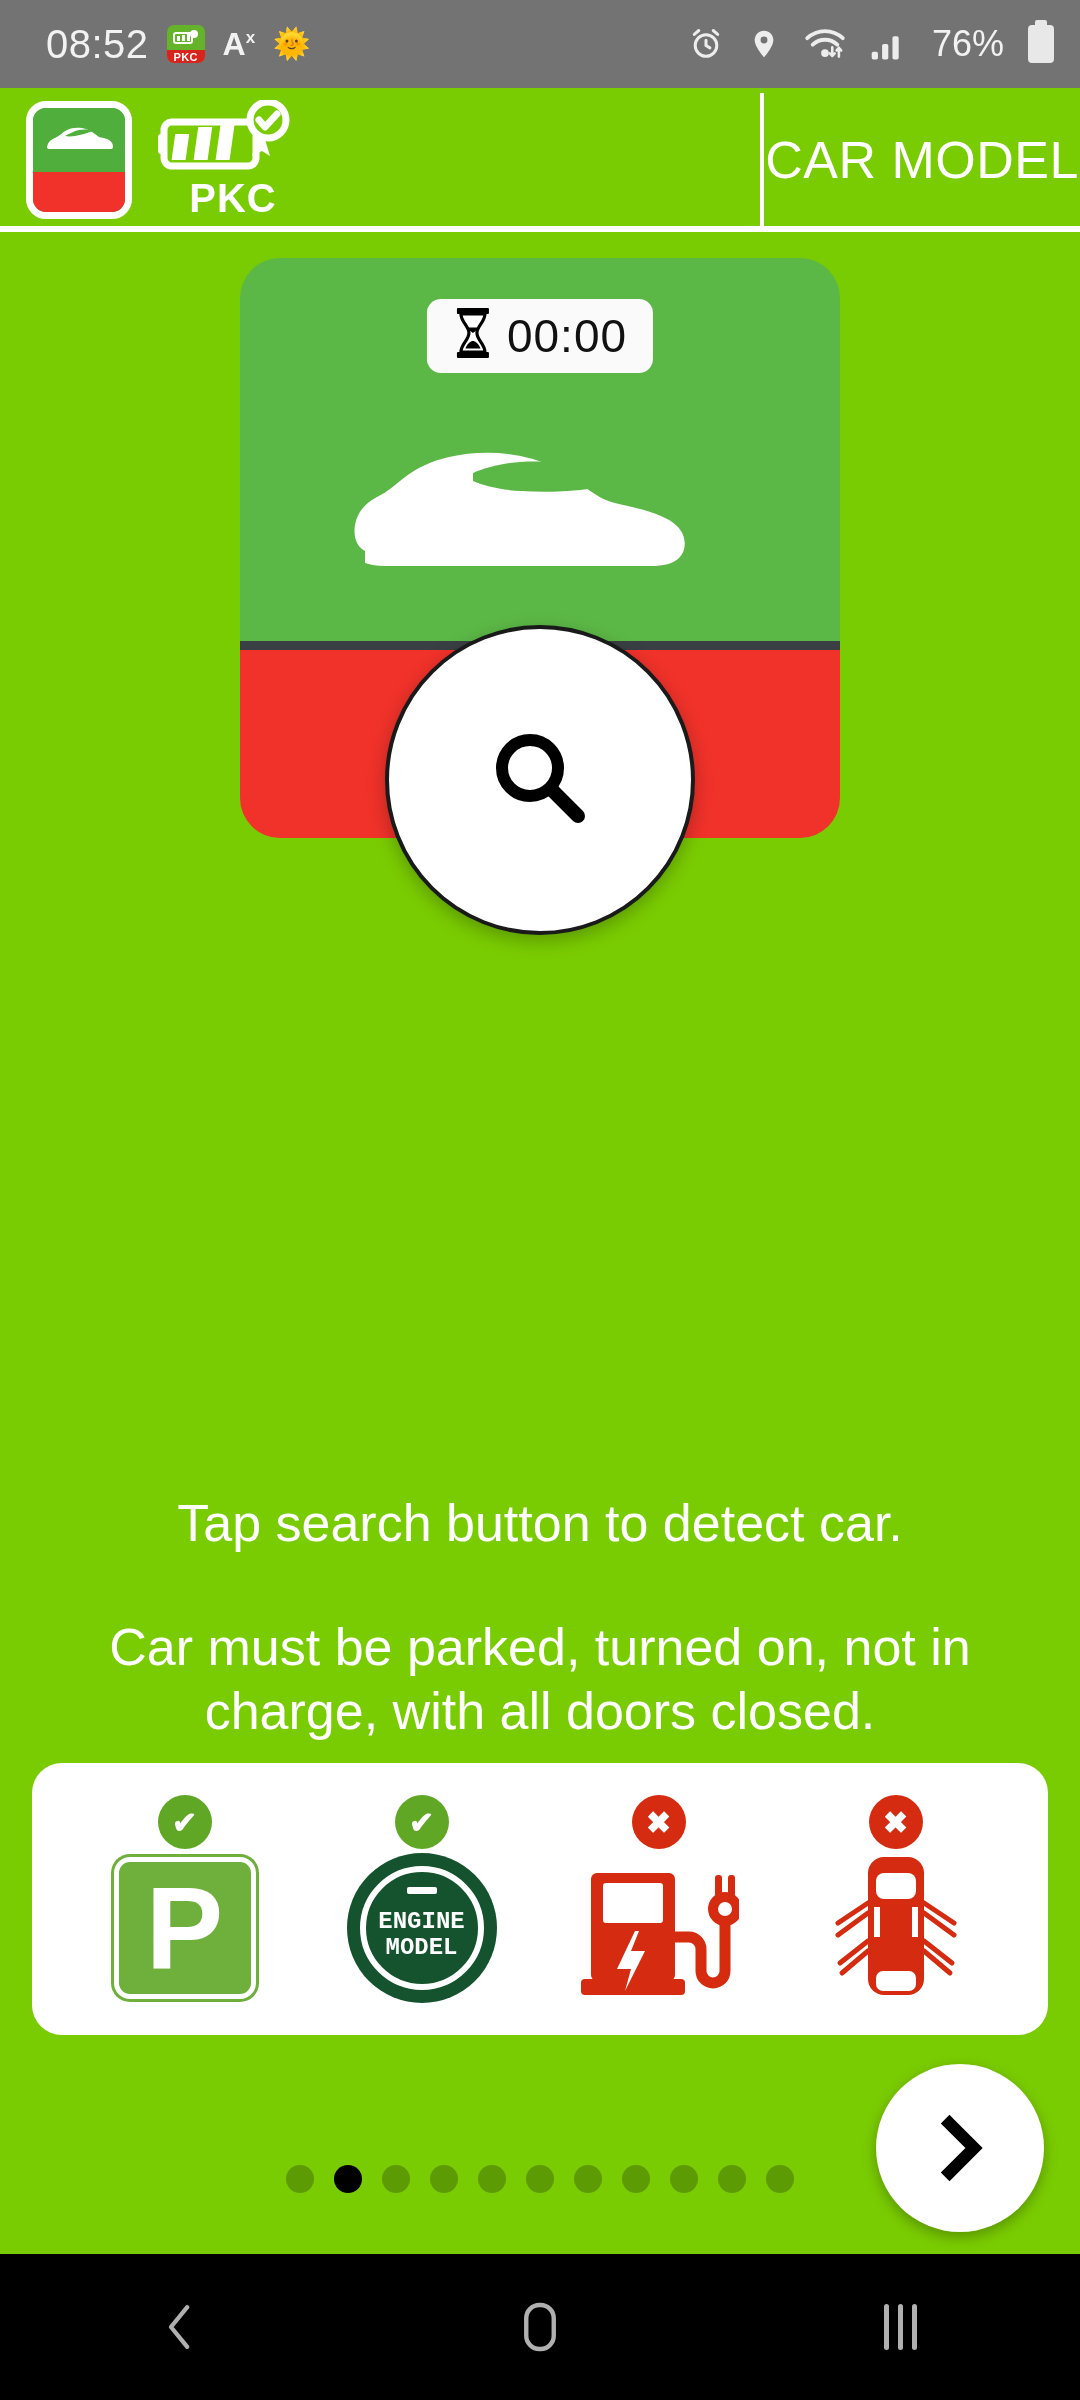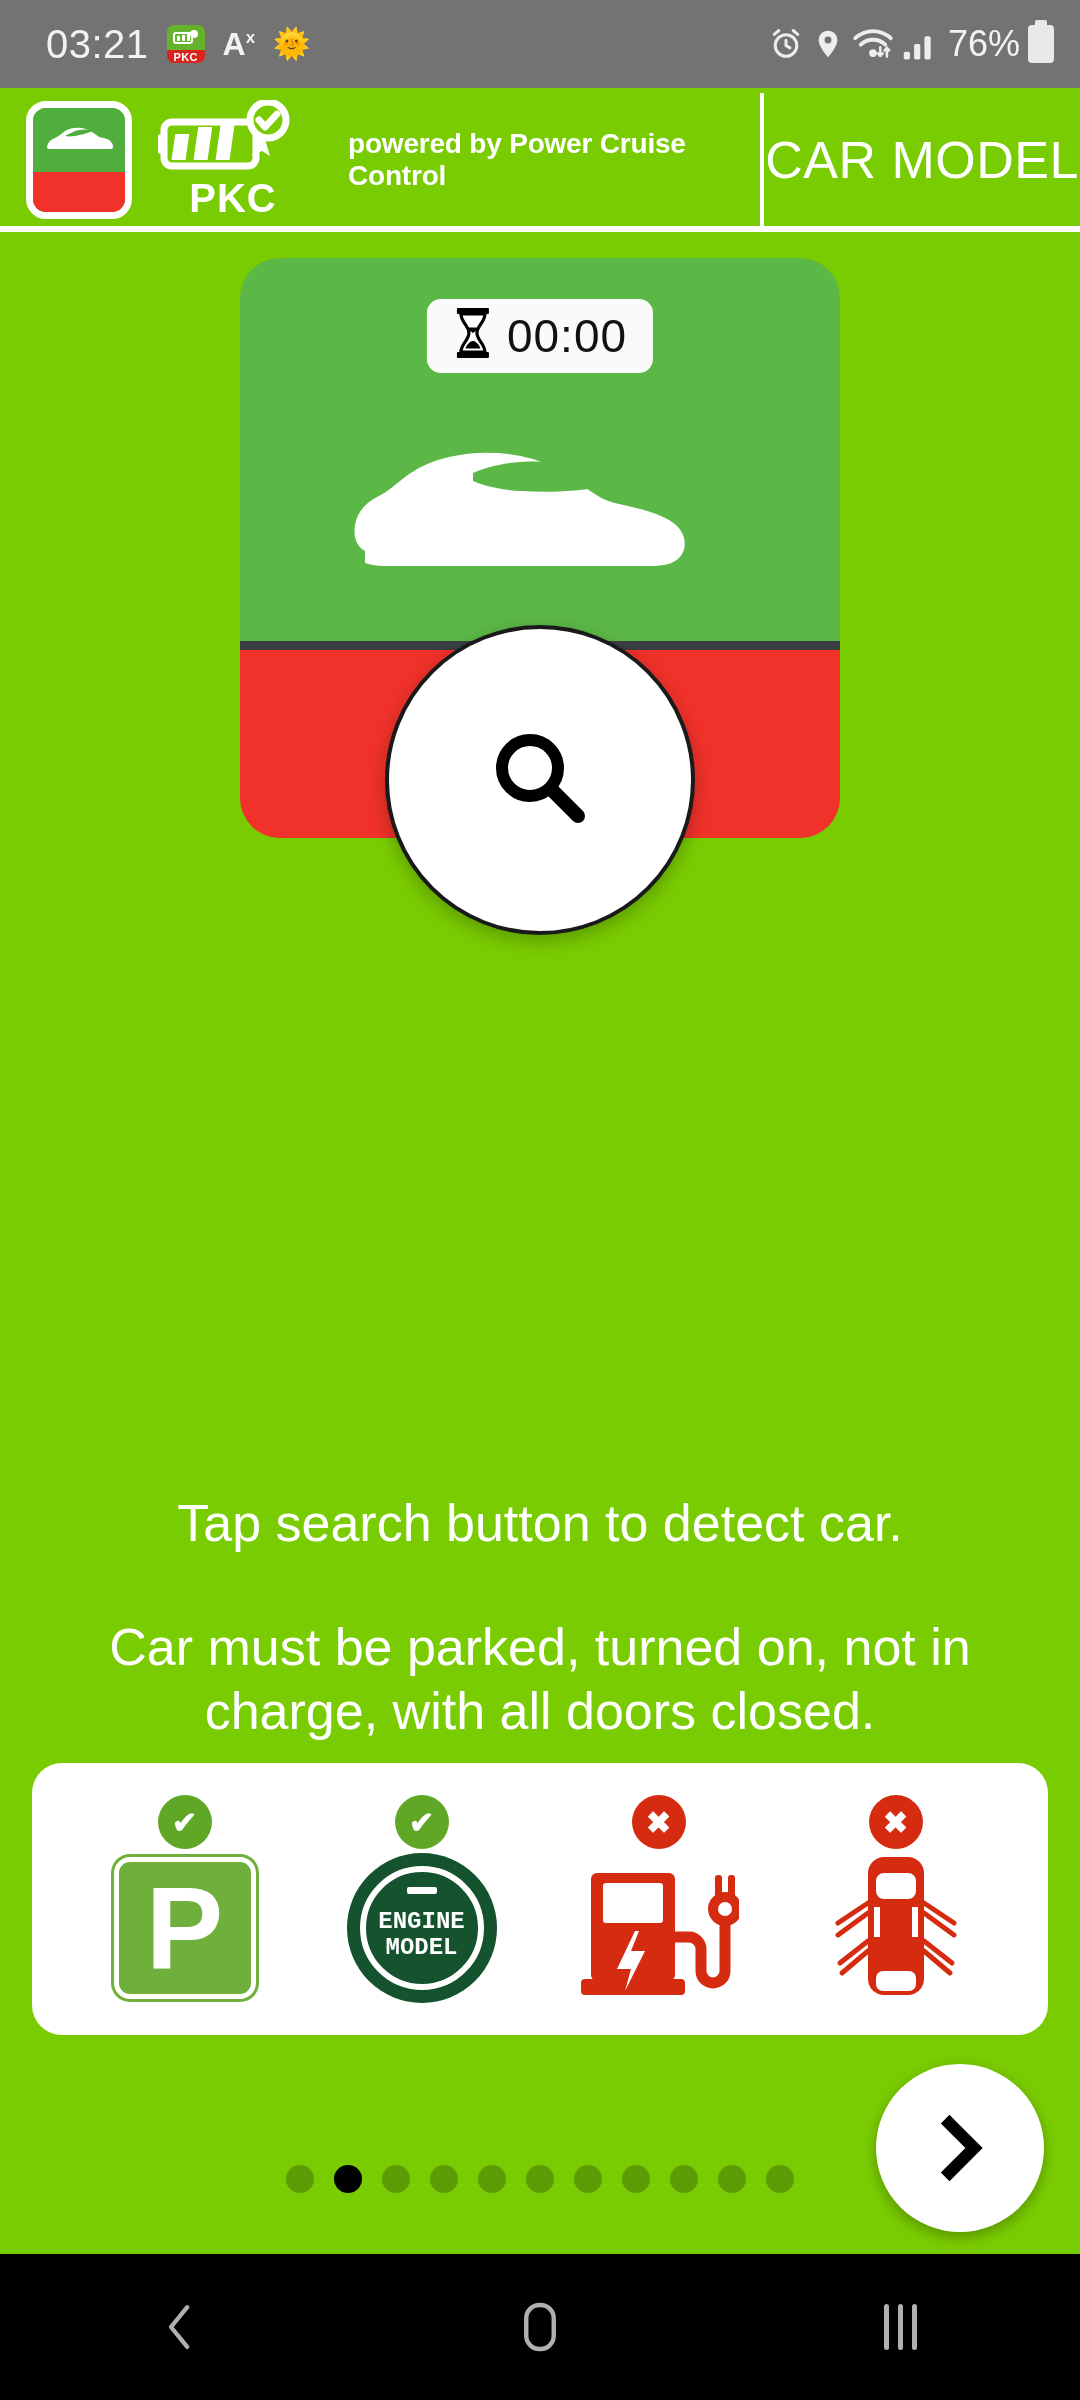--- a/index.html
+++ b/index.html
@@ -12,21 +12,21 @@
   }
 
   
   .statusbar {
     position:absolute; top:0; left:0; width:1080px; height:88px;
     background:#737373; display:flex; align-items:center;
     padding:0 26px 0 46px;
   }
   .sb-left { display:flex; align-items:center; gap:18px; flex:1; }
   .sb-time { color:#F2F2F2; font-size:40px; letter-spacing:.5px; font-weight:400; }
-  .sb-right { display:flex; align-items:center; gap:8px; }
+  .sb-right { display:flex; align-items:center; gap:24px; }
   .pkc-mini {
     width:38px; height:38px; border-radius:7px; overflow:hidden;
     background:#64B32A; position:relative; flex:none;
   }
   .pkc-mini .pm-top { position:absolute; left:0; top:0; width:100%; height:66%;
      display:flex; align-items:center; justify-content:center; }
   .pkc-mini .pm-bot { position:absolute; left:0; bottom:0; width:100%; height:34%;
      background:#D8241C; color:#fff; font-size:11px; font-weight:bold;
      display:flex; align-items:center; justify-content:center; letter-spacing:.4px;}
   .ax { color:#F2F2F2; font-size:32px; font-weight:700; position:relative; }
@@ -152,21 +152,21 @@
   }
   .navitem { width:180px; display:flex; align-items:center; justify-content:center; }
   .recents { display:flex; gap:9px; }
   .recents i { display:block; width:5px; height:46px; background:#B0B0B0; border-radius:3px; }
 </style>
 </head>
 <body>
 
 <div class="statusbar">
   <div class="sb-left">
-    <span class="sb-time">03:21</span>
+    <span class="sb-time">08:52</span>
     <span class="pkc-mini">
       <span class="pm-top">
         <svg width="26" height="16" viewBox="0 0 26 16">
           <rect x="1" y="3" width="18" height="10" rx="2" fill="none" stroke="#fff" stroke-width="2"></rect>
           <rect x="4" y="6" width="3" height="5" fill="#fff"></rect>
           <rect x="9" y="5" width="3" height="6" fill="#fff"></rect>
           <rect x="14" y="4" width="3" height="7" fill="#fff"></rect>
           <circle cx="21" cy="4" r="4" fill="#fff"></circle>
         </svg>
       </span>
@@ -221,21 +221,20 @@
         <rect x="0" y="34" width="8" height="20" rx="3" fill="#fff"></rect>
         <rect x="22" y="34" width="14" height="26" fill="#fff" transform="skewX(-8)"></rect>
         <rect x="44" y="27" width="14" height="33" fill="#fff" transform="skewX(-8)"></rect>
         <rect x="66" y="19" width="14" height="41" fill="#fff" transform="skewX(-8)"></rect>
         <circle cx="110" cy="20" r="18" fill="#7ACC02" stroke="#fff" stroke-width="7"></circle>
         <path d="M101 20l6 7 12-13" stroke="#fff" stroke-width="7" fill="none" stroke-linecap="round" stroke-linejoin="round"></path>
         <path d="M100 36l-6 20 10-5 8 5-6-20z" fill="#fff"></path>
       </svg>
       <span class="pkc-word">PKC</span>
     </div>
-    <span class="hdr-tag">powered by Power Cruise Control</span>
   </div>
   <div class="hdr-divider"></div>
   <div class="hdr-right">
     <span class="car-model">CAR MODEL</span>
   </div>
 </div>
 <div class="hdr-underline"></div>
 
 <div class="card">
   <div class="card-top"></div>

